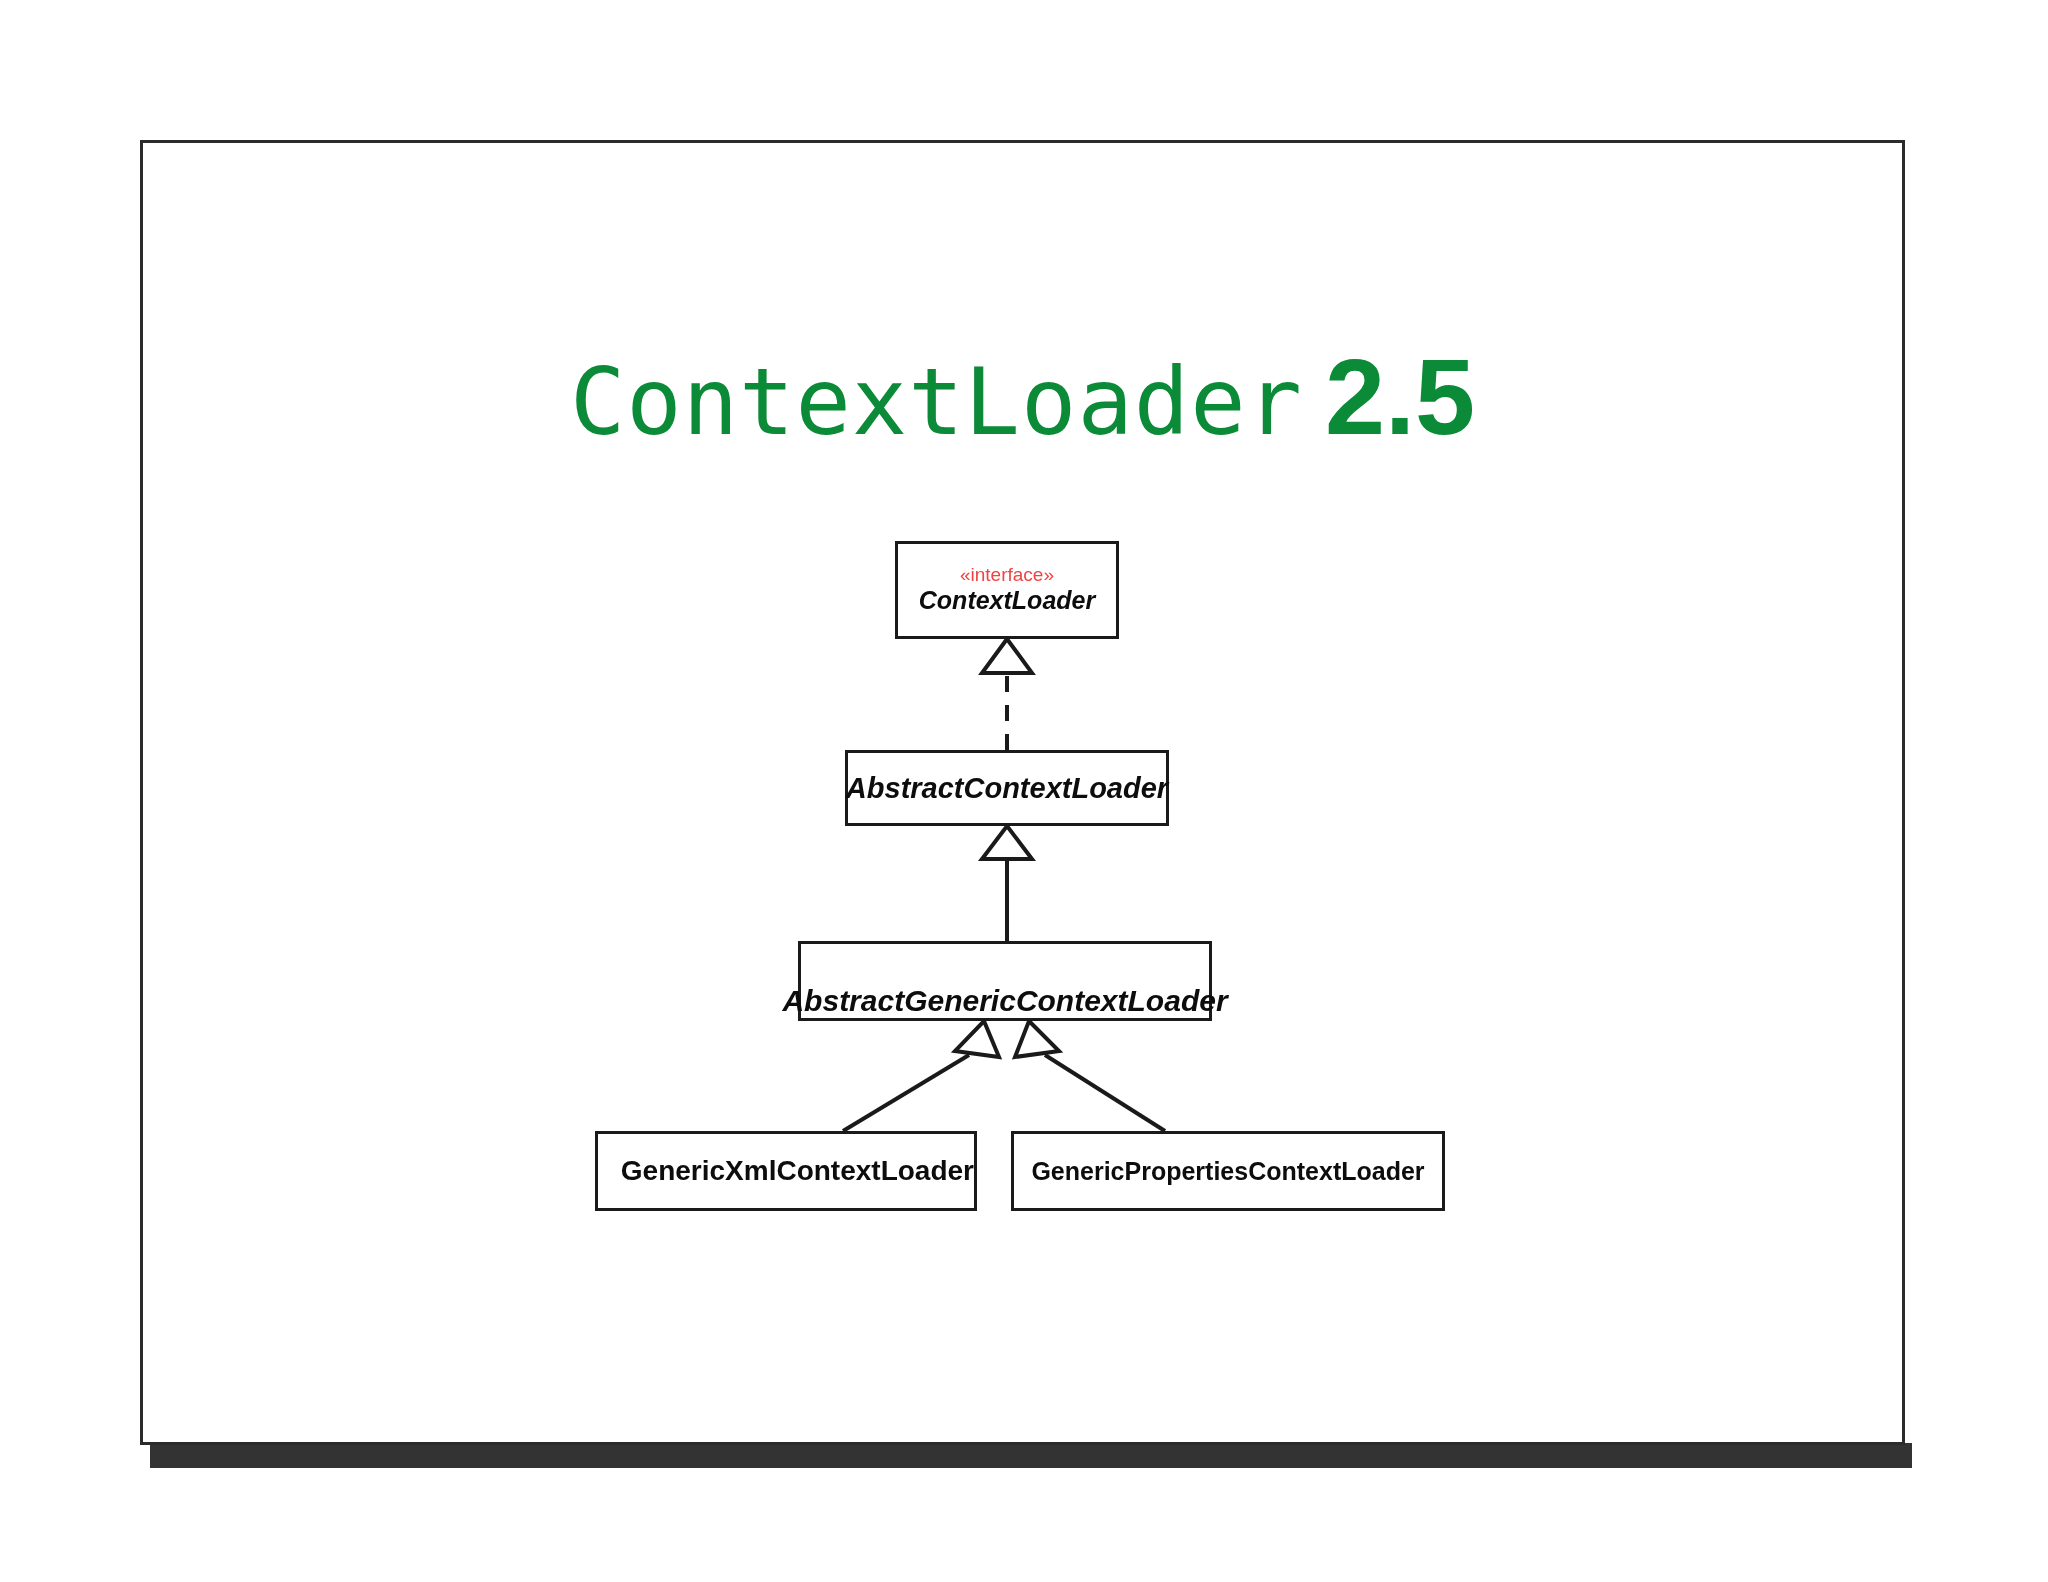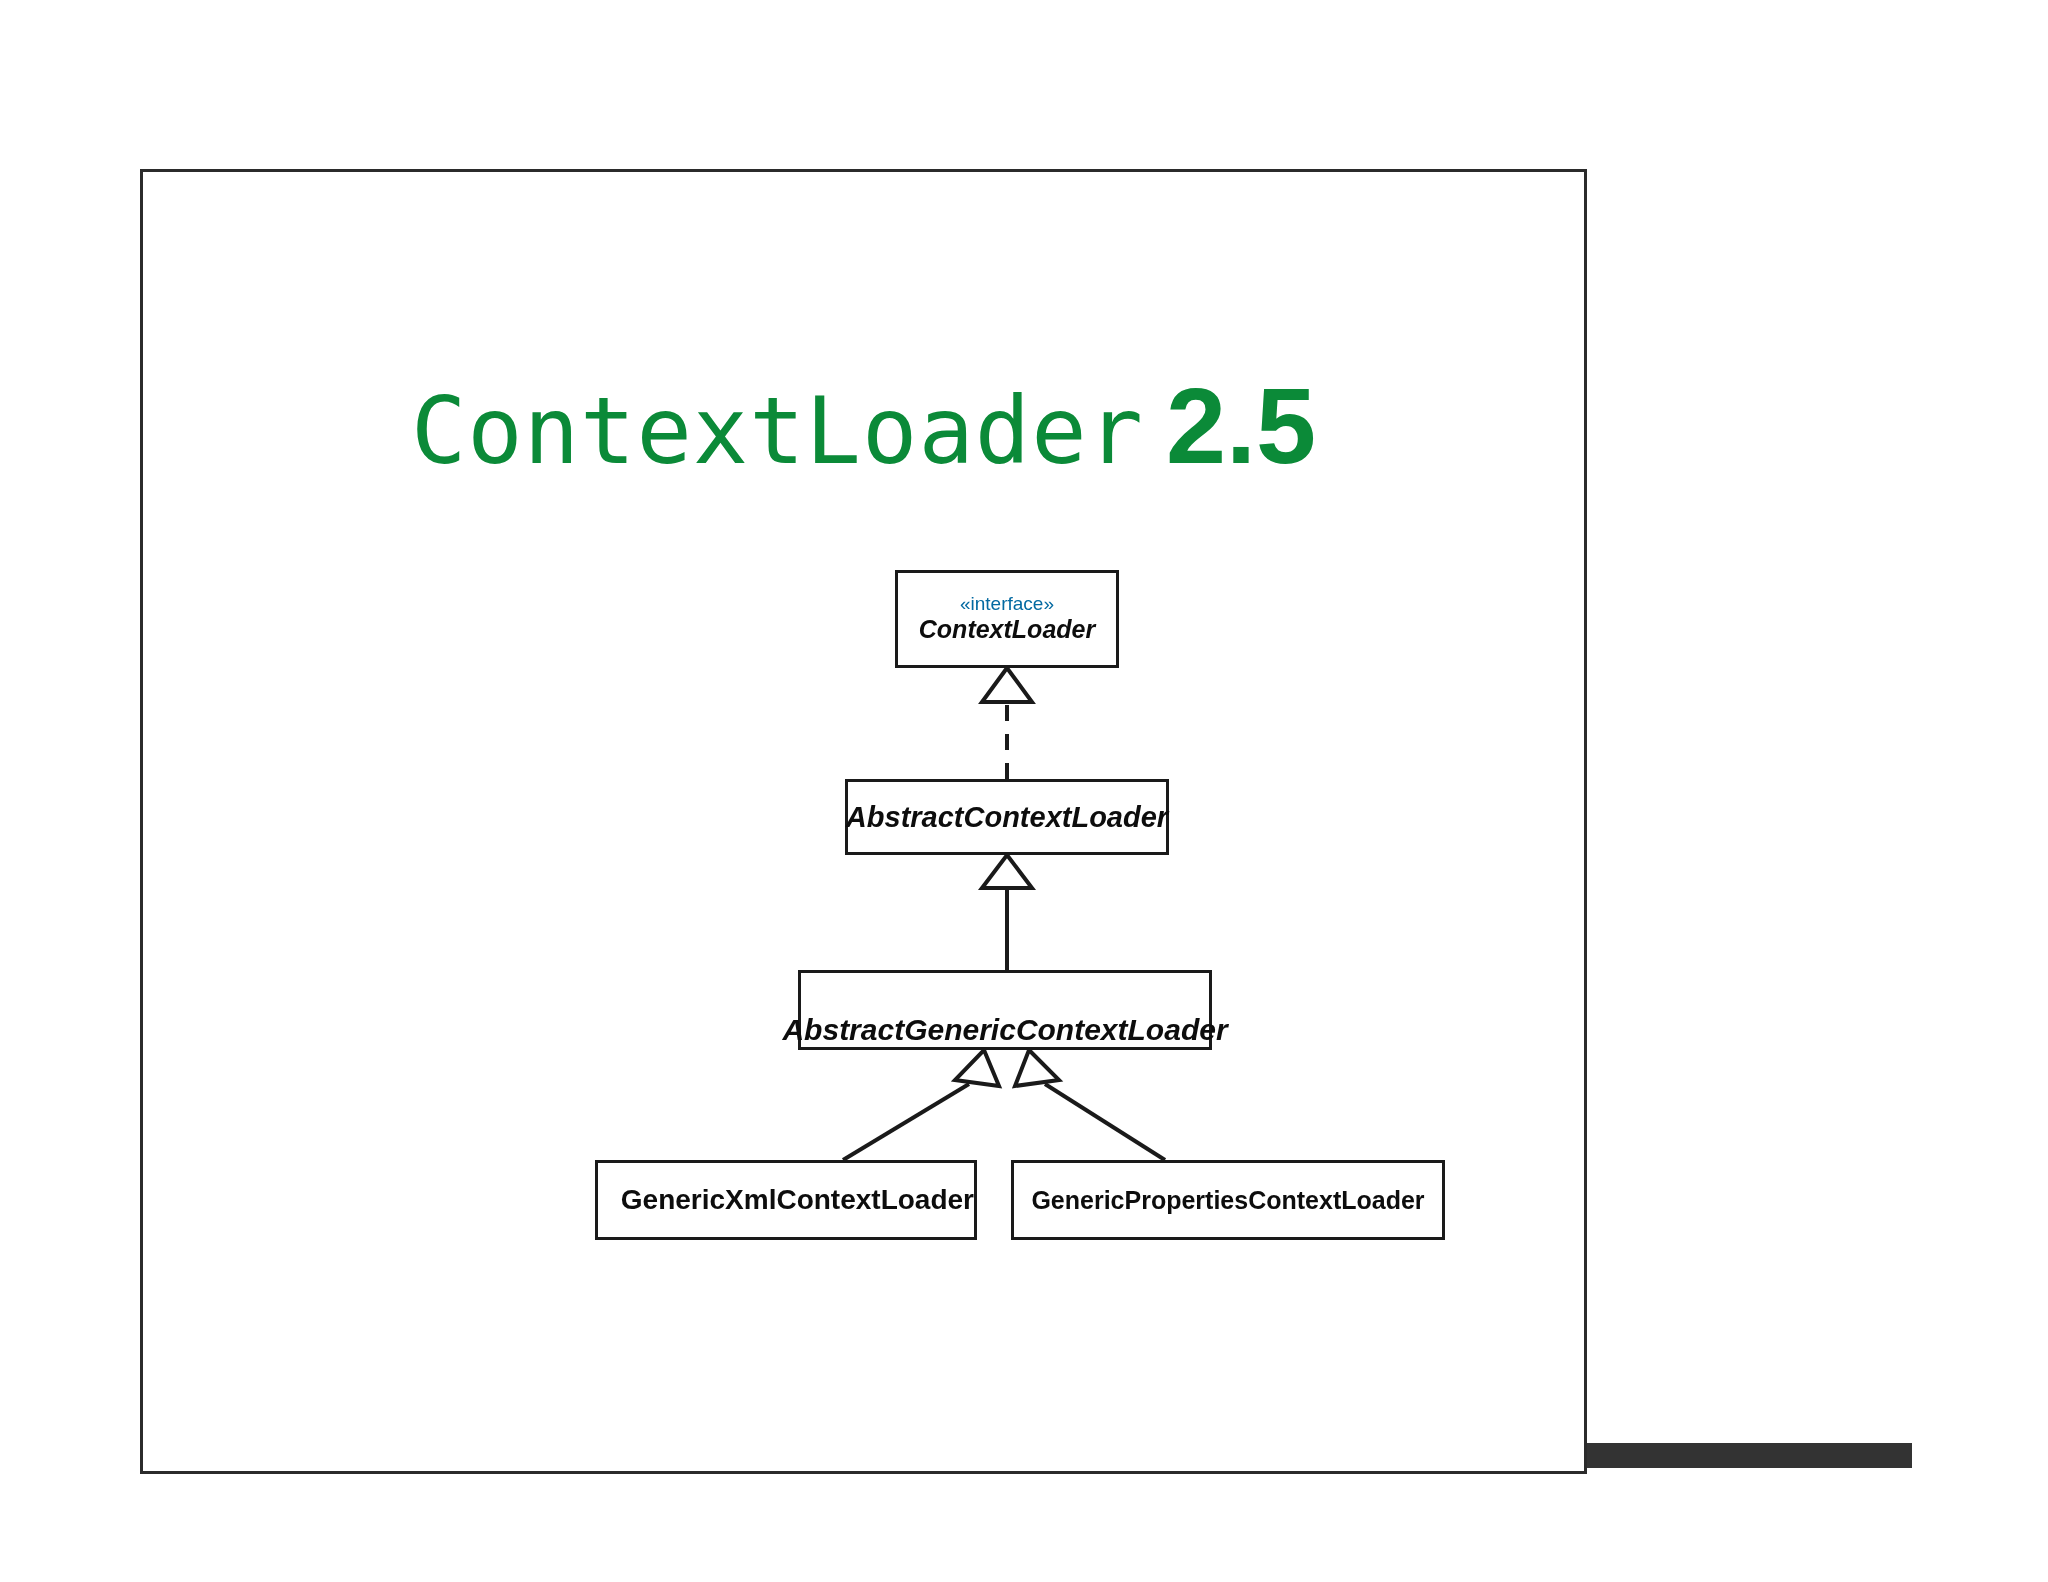--- a/index.html
+++ b/index.html
@@ -21,26 +21,25 @@
     left: 150px;
     top: 1443px;
     width: 1762px;
     height: 25px;
     background: #333333;
   }
   #slide {
     position: absolute;
     left: 140px;
     top: 140px;
-    width: 1447px;
+    width: 1765px;
     height: 1305px;
     background: #ffffff;
     border: 3px solid #2b2b2b;
     box-sizing: border-box;
-    margin-top: 29px;
   }
 
   
   #slide-title {
     position: absolute;
     left: 0;
     top: 200px;
     width: 100%;
     text-align: center;
     white-space: nowrap;
@@ -87,21 +86,21 @@
     font-weight: bold;
     color: #0d0d0d;
     white-space: nowrap;
   }
   .uml-name.abstract {
     font-style: italic;
   }
   .uml-stereo {
     font-family: "Liberation Sans", sans-serif;
     font-size: 19px;
-    color: #0369a1;
+    color: #ef4444;
     white-space: nowrap;
     line-height: 1.1;
     margin-bottom: 1px;
   }
 
   
   #box-contextloader        { left: 752px;  top: 398px;  width: 224px; height: 98px; }
   #box-abstractcontextloader{ left: 702px;  top: 607px;  width: 324px; height: 76px; align-items: center; }
   #box-abstractgeneric      { left: 655px;  top: 798px;  width: 414px; height: 80px; justify-content: flex-end; }
   #box-genericxml           { left: 452px;  top: 988px;  width: 382px; height: 80px; align-items: flex-end; }

